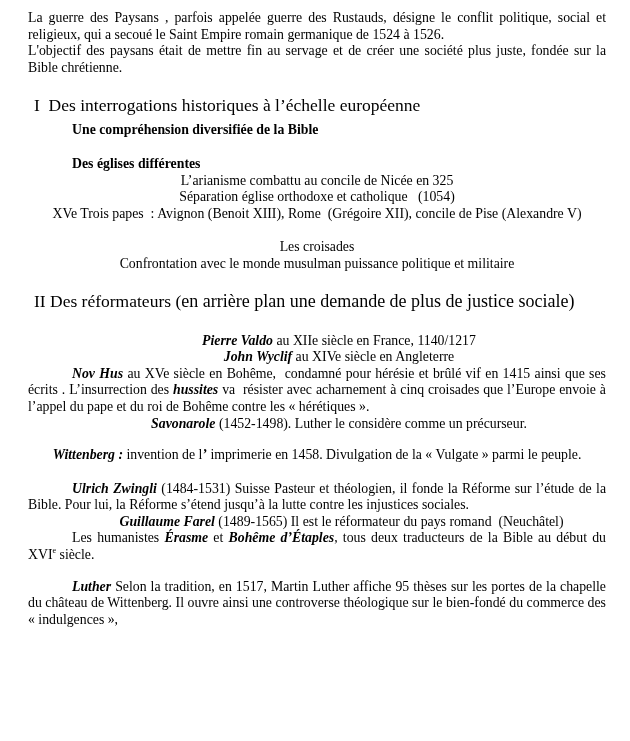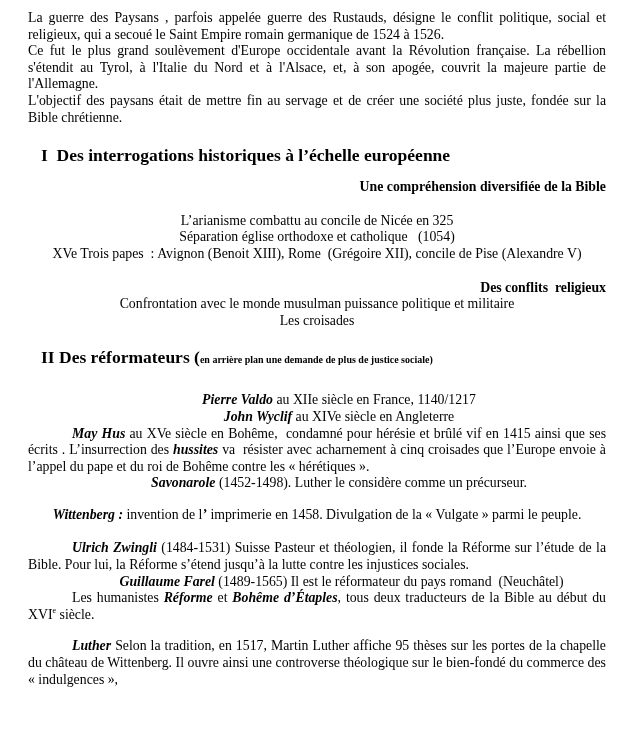--- a/index.html
+++ b/index.html
@@ -20,86 +20,85 @@
   p {
     margin: 0;
     font-size: 13.8px;
     line-height: 16.6px;
     text-align: justify;
   }
   p.left { text-align: center; }
   .sub {
     font-weight: bold;
     margin-left: 44px;
-    text-align: right;
+    text-align: left;
   }
   .indent { text-indent: 44px; }
   .indent-more { text-indent: 49px; }
   .h1 {
     font-family: "Liberation Serif", "DejaVu Serif", serif;
-    font-weight: bold;
+    font-weight: normal;
     font-size: 17.5px;
     line-height: 22px;
     text-align: left;
-    margin: 13px;
+    margin: 6px;
   }
   #heading-1 { margin-top: 18px; }
   #heading-2 { margin-top: 17px; margin-bottom: 8px; }
-  .h-small { font-size: 10px; }
+  .h-small { font-size: 18px; }
   sup {
     font-size: 0.58em;
     line-height: 0;
     vertical-align: super;
   }
   .sp13 { height: 13px; }
   .sp15 { height: 15px; }
   .sp17 { height: 17px; }
   b { font-weight: bold; font-style: italic; }
 </style>
 </head>
 <body style="background: rgb(255, 255, 255);">
 
 <div class="page" style="color: rgb(0, 0, 0);">
 
   <p class="body"><span>La guerre des Paysans , parfois appelée guerre des Rustauds, désigne le conflit politique, social et religieux, qui a secoué le Saint Empire romain germanique de 1524 à 1526.</span></p>
-  <p class="body"><span>Ce fut le plus grand soulèvement d'Europe occidentale avant la Révolution française. La rébellion s'étendit au Tyrol, à l'Italie du Nord et à l'Alsace, et, à son apogée, couvrit la majeure partie de l'Allemagne.</span></p>
   <p class="body"><span>L'objectif des paysans était de mettre fin au servage et de créer une société plus juste, fondée sur la Bible chrétienne.</span></p>
 
   <h1 class="h1" id="heading-1"><span>I&nbsp; Des interrogations historiques à l’échelle européenne</span></h1>
   <p class="sub"><span>Une compréhension diversifiée de la Bible</span></p>
 
   <div class="sp17"></div>
 
+  <p class="sub"><span>Des églises différentes</span></p>
   <p class="left"><span>L’arianisme combattu au concile de Nicée en 325</span></p>
   <p class="left"><span>Séparation église orthodoxe et catholique&nbsp;&nbsp; (1054)</span></p>
   <p class="left"><span>XVe Trois papes&nbsp; : Avignon (Benoit XIII), Rome&nbsp; (Grégoire XII), concile de Pise (Alexandre V)</span></p>
 
   <div class="sp17"></div>
 
-  <p class="sub"><span>Des conflits&nbsp; religieux</span></p>
+  <p class="left"><span>Les croisades</span></p>
   <p class="left"><span>Confrontation avec le monde musulman puissance politique et militaire</span></p>
-  <p class="left"><span>Les croisades</span></p>
 
   <h1 class="h1" id="heading-2"><span>II Des réformateurs (</span><span class="h-small">en arrière plan une demande de plus de justice sociale)</span></h1>
 
 
   <div class="sp13"></div>
 
   <p class="indent left"><b>Pierre Valdo</b><span> au XIIe siècle en France, 1140/1217</span></p>
   <p class="indent left"><b>John Wyclif</b><span> au XIVe siècle en Angleterre</span></p>
-  <p class="indent"><b>May Hus</b><span> au XVe siècle en Bohême,&nbsp; condamné pour hérésie et brûlé vif en 1415 ainsi que ses écrits . L’insurrection des </span><b>hussites</b><span> va&nbsp; résister avec acharnement à cinq croisades que l’Europe envoie à l’appel du pape et du roi de Bohême contre les « hérétiques ».</span></p>
+  <p class="indent"><b>Nov Hus</b><span> au XVe siècle en Bohême,&nbsp; condamné pour hérésie et brûlé vif en 1415 ainsi que ses écrits . L’insurrection des </span><b>hussites</b><span> va&nbsp; résister avec acharnement à cinq croisades que l’Europe envoie à l’appel du pape et du roi de Bohême contre les « hérétiques ».</span></p>
   <p class="indent left"><b>Savonarole</b><span> (1452-1498). Luther le considère comme un précurseur.</span></p>
 
   <div class="sp15"></div>
 
   <p class="left"><b>Wittenberg :</b><span> invention de l</span><b>’</b><span> imprimerie en 1458. Divulgation de la « Vulgate » parmi le peuple.</span></p>
 
   <div class="sp17"></div>
 
   <p class="indent"><b>Ulrich Zwingli</b><span> (1484-1531) Suisse Pasteur et théologien, il fonde la Réforme sur l’étude de la Bible. Pour lui, la Réforme s’étend jusqu’à la lutte contre les injustices sociales.</span></p>
   <p class="indent-more left"><b>Guillaume Farel</b><span> (1489-1565) Il est le réformateur du pays romand&nbsp; (Neuchâtel)</span></p>
-  <p class="indent"><span>Les humanistes </span><b>Réforme</b><span> et </span><b>Bohême d’Étaples</b><span>, tous deux traducteurs de la Bible au début du XVI</span><sup>e</sup><span> siècle.</span></p>
+  <p class="indent"><span>Les humanistes </span><b>Érasme</b><span> et </span><b>Bohême d’Étaples</b><span>, tous deux traducteurs de la Bible au début du XVI</span><sup>e</sup><span> siècle.</span></p>
 
   <div class="sp15"></div>
 
   <p class="indent"><b>Luther</b><span> Selon la tradition, en 1517, Martin Luther affiche 95 thèses sur les portes de la chapelle du château de Wittenberg. Il ouvre ainsi une controverse théologique sur le bien-fondé du commerce des « indulgences »,</span></p>
 
 </div>
 
 </body></html>

